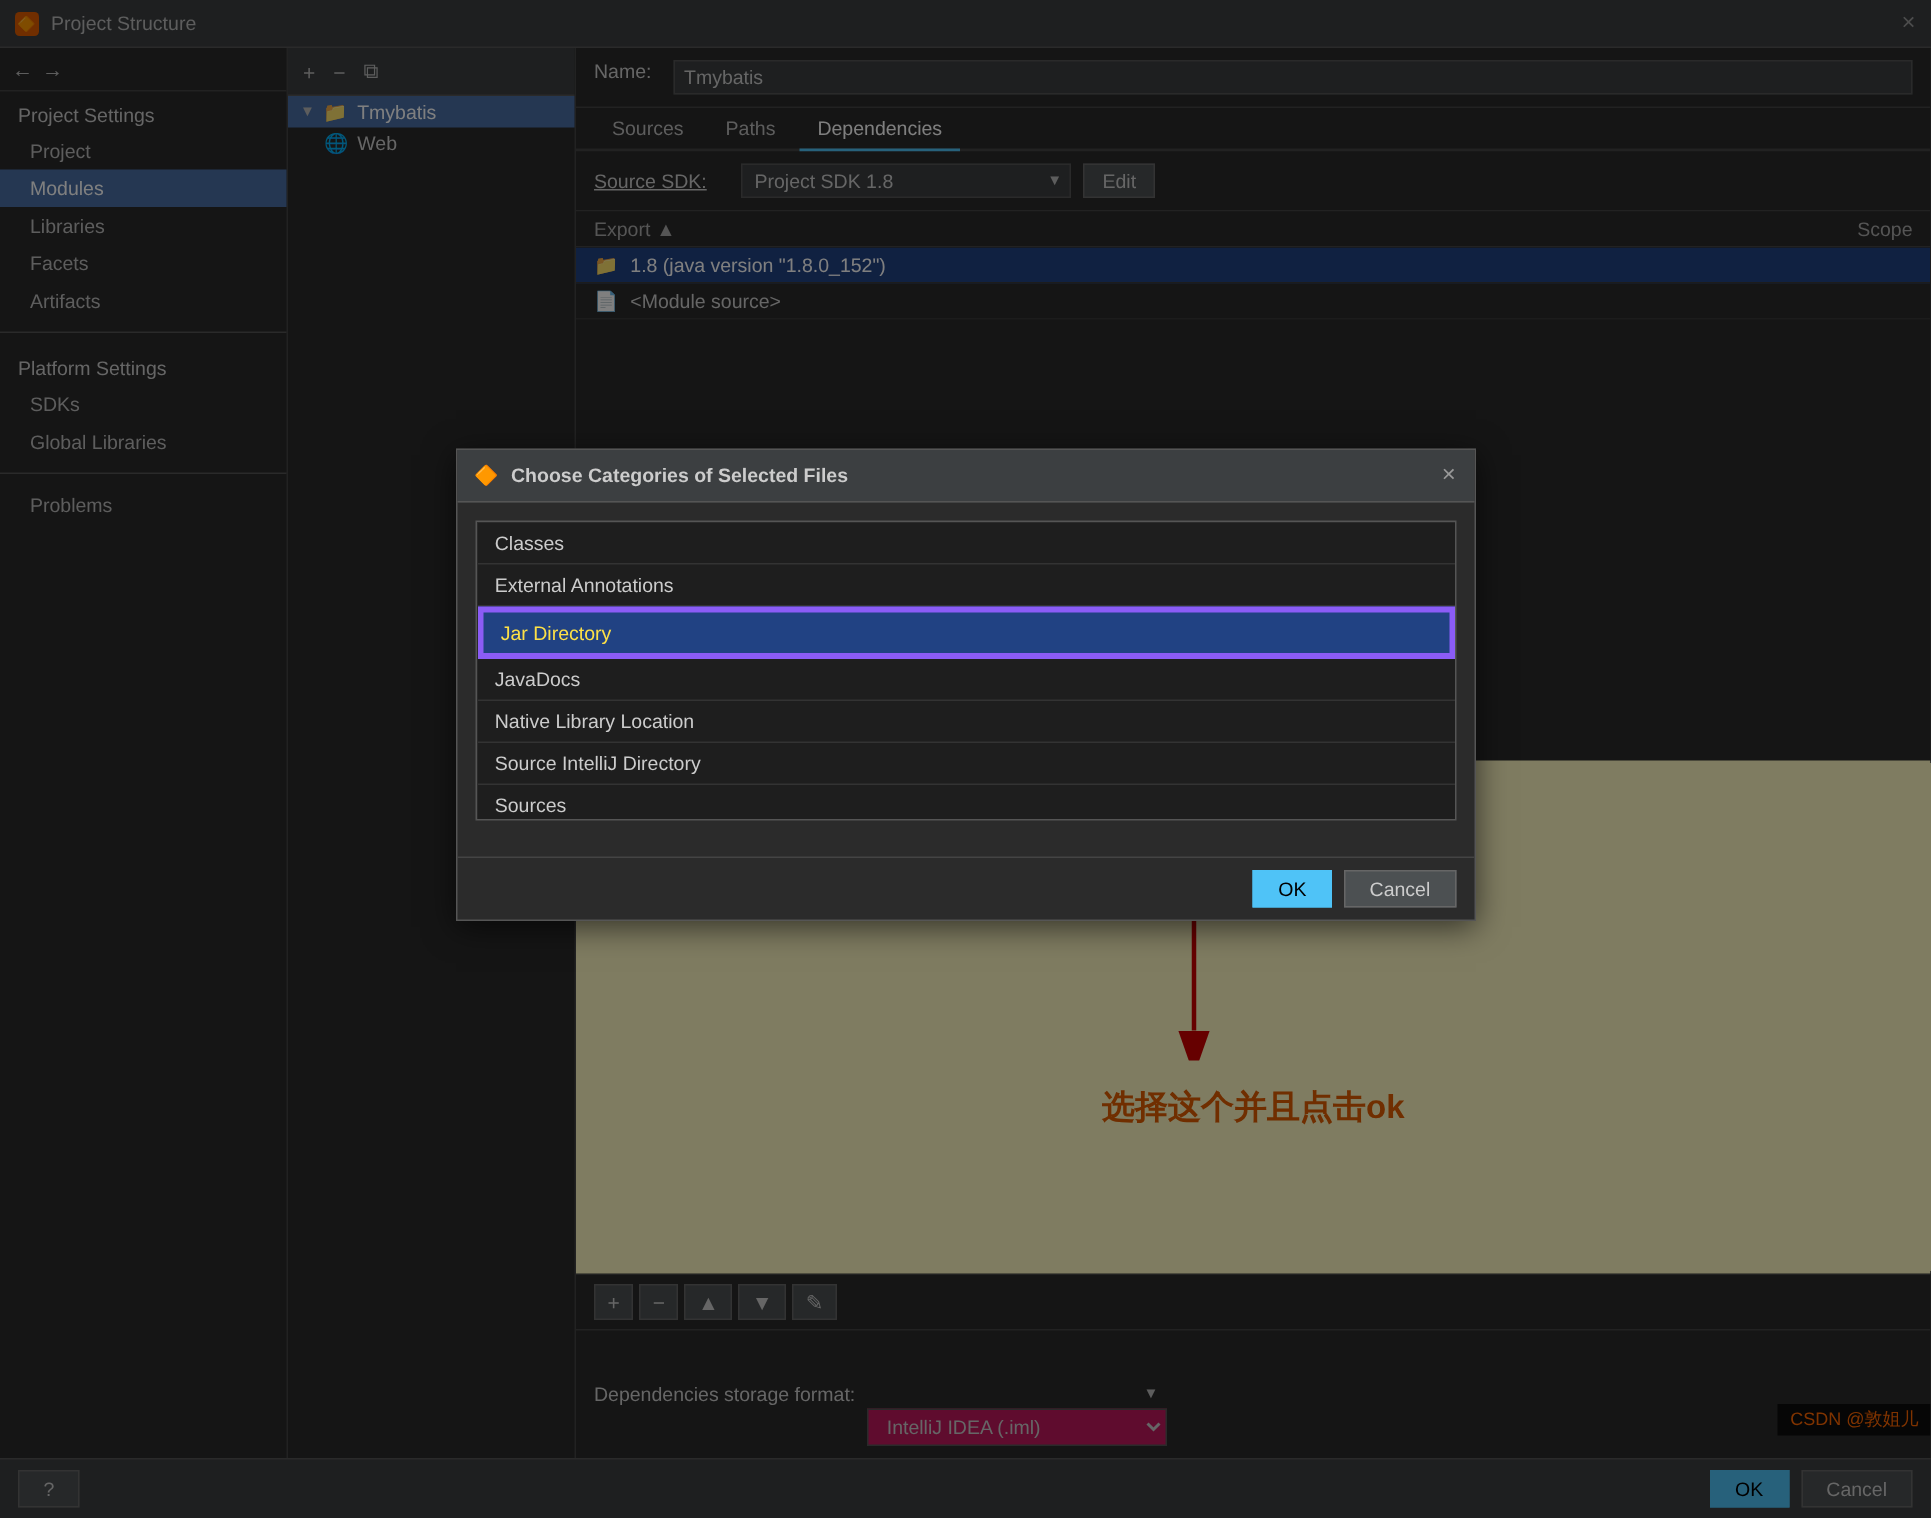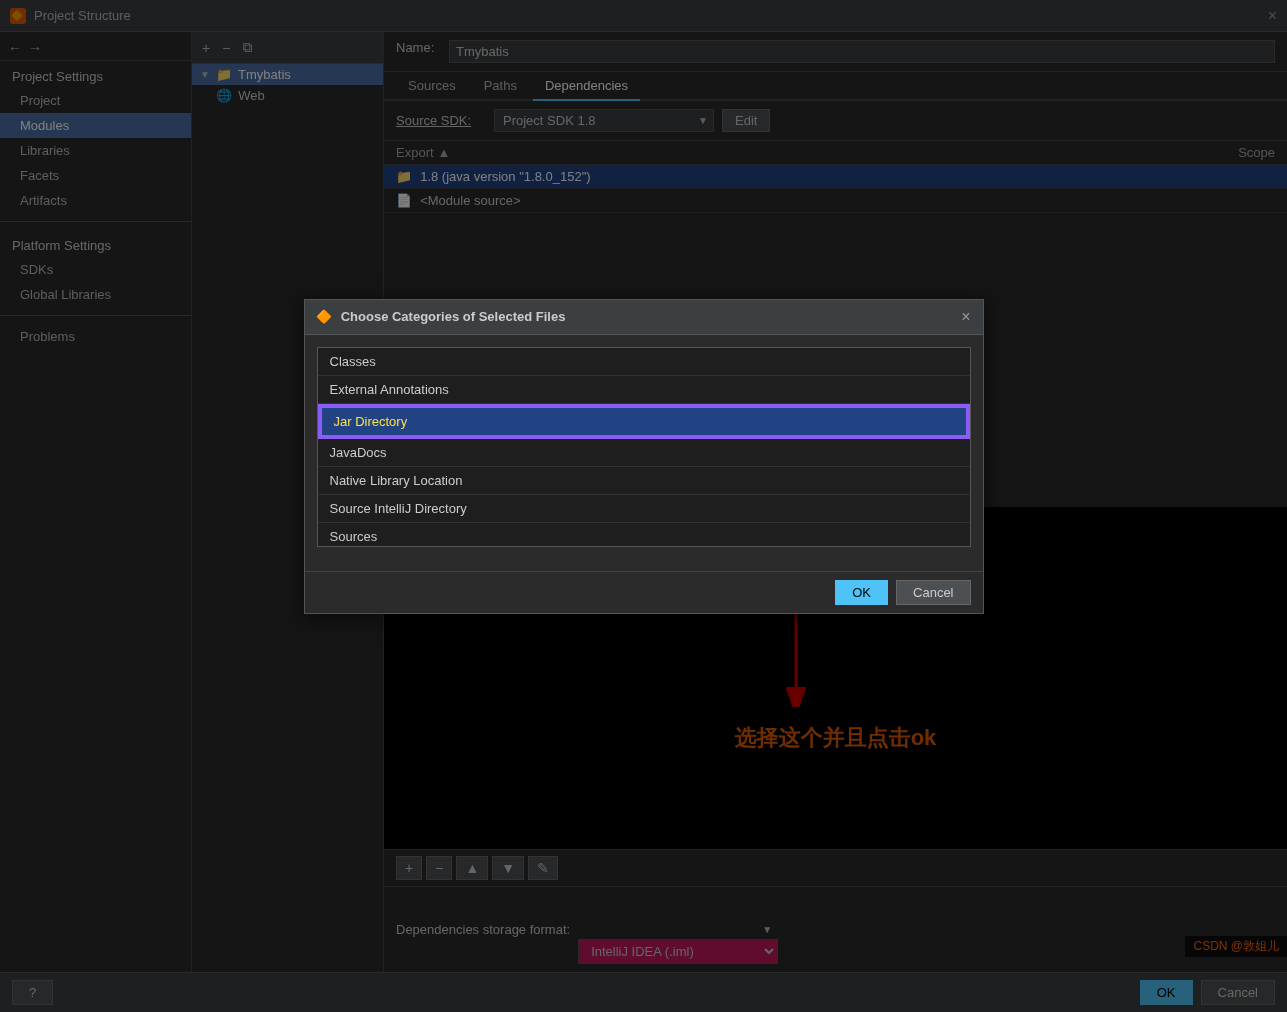--- a/index.html
+++ b/index.html
@@ -188,21 +188,21 @@
     }
     .dep-row.selected { background: #214283; }
     .dep-text { flex: 1; font-size: 13px; color: #ccc; }
     .dep-row.selected .dep-text { color: white; }
 
     .annotation-area {
       flex: 1;
       display: flex;
       align-items: center;
       justify-content: center;
-      background: #000000;
+      background: #fef9c3;
       position: relative;
     }
     .annotation-text {
       color: #e05c00;
       font-size: 22px;
       font-weight: bold;
       text-align: center;
       margin-top: 60px;
     }
 

